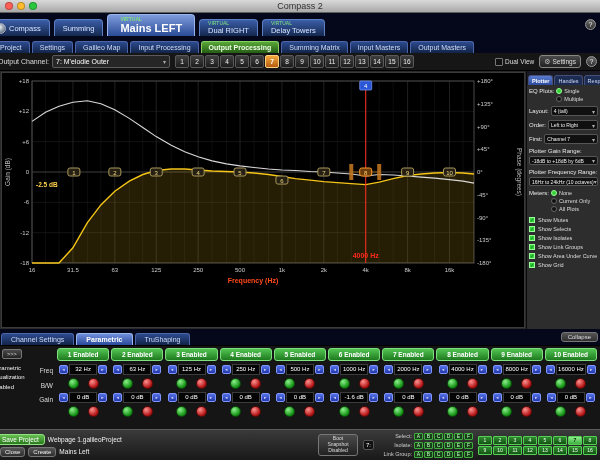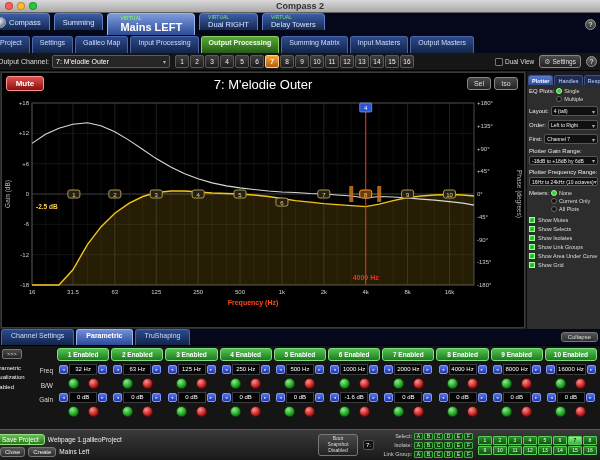--- a/index.html
+++ b/index.html
@@ -1,28 +1,28 @@
 <!DOCTYPE html>
 <html><head>
 <meta charset="utf-8">
 <style>
   * { margin:0; padding:0; box-sizing:border-box; font-family:"Liberation Sans", sans-serif; }
   html,body { width:600px; height:460px; overflow:hidden; }
   body { background:#262626; color:#ddd; font-size:8px; }
 
   
-  .titlebar { height:13px; background:linear-gradient(#d9d9d9,#a9a9a9); border-bottom:1px solid #5f5f5f; display:flex; align-items:center; position:relative;font-weight:bold; }
+  .titlebar { height:13px; background:linear-gradient(#d9d9d9,#a9a9a9); border-bottom:1px solid #5f5f5f; display:flex; align-items:center; position:relative; }
   .lights { display:flex; gap:4px; margin-left:5px; z-index:2; }
   .light { width:8px; height:8px; border-radius:50%; border:1px solid rgba(0,0,0,.25); }
   .light.red{ background:#ff5f57; } .light.yellow{ background:#febc2e; } .light.green{ background:#28c840; }
   .wtitle { position:absolute; left:0; right:0; text-align:center; color:#333; font-size:9px; }
 
   
   .top-tabs { height:23px; background:#04081a; display:flex; align-items:flex-end; position:relative; }
-  .ttab-list { display:flex; height:100%; }
+  .ttab-list { display:flex; align-items:flex-end; height:100%; }
   .ttab { height:17px; margin:0 2px; padding:1px 8px; background:linear-gradient(#3b5ea8,#14284f); border:1px solid #5d7fc4; border-bottom:none; border-radius:4px 4px 0 0; color:#d7e4ff; font-size:7.5px; display:flex; flex-direction:column; align-items:center; justify-content:center; white-space:nowrap; }
   .ttab.has-icon { flex-direction:row; gap:3px; }
   .ttab.clip-left { margin-left:-14px; }
   .ttab.active { height:22px; background:linear-gradient(#7e9bdc,#2a4b96); border-color:#9ab4ec; font-size:11px; font-weight:bold; color:#fff; padding:1px 12px; }
   .virtual { font-size:5px; color:#7fe07f; align-self:flex-start; line-height:1; }
   .compass-ico { width:11px; height:11px; border-radius:50%; background:radial-gradient(circle at 40% 35%, #f2f2f2, #8090a0 60%, #3c4454); border:1px solid #aab; }
   .help-circle { width:11px; height:11px; border-radius:50%; background:linear-gradient(#666,#333); border:1px solid #999; color:#eee; font-size:7px; display:flex; align-items:center; justify-content:center; position:absolute; right:4px; top:6px; }
   .help-circle.inline { position:static; }
 
   
@@ -199,28 +199,20 @@
     <div class="settings-btn">
       <span class="gear">⚙</span>
       <span>Settings</span>
     </div>
     <div class="help-circle inline">?</div>
   </div>
 </div>
 
 <div class="main">
   <div class="plot-panel">
-    <div class="plot-header">
-      <div class="mute-btn">Mute</div>
-      <div class="plot-title">7: M'elodie Outer</div>
-      <div class="seliso">
-        <div class="si-btn">Sel</div>
-        <div class="si-btn">Iso</div>
-      </div>
-    </div>
     <svg id="plot-svg" width="522" height="232">
         <rect x="30" y="8" width="442" height="182" fill="#000"></rect>
         <line x1="43.486459379097454" y1="8" x2="43.486459379097454" y2="190" stroke="#1b1b1b" stroke-width="0.5"></line>
         <line x1="56.97291875819491" y1="8" x2="56.97291875819491" y2="190" stroke="#1b1b1b" stroke-width="0.5"></line>
         <line x1="85.37922858215865" y1="8" x2="85.37922858215865" y2="190" stroke="#1b1b1b" stroke-width="0.5"></line>
         <line x1="98.8656879612561" y1="8" x2="98.8656879612561" y2="190" stroke="#1b1b1b" stroke-width="0.5"></line>
         <line x1="127.27199778521982" y1="8" x2="127.27199778521982" y2="190" stroke="#1b1b1b" stroke-width="0.5"></line>
         <line x1="140.7584571643173" y1="8" x2="140.7584571643173" y2="190" stroke="#1b1b1b" stroke-width="0.5"></line>
         <line x1="169.16476698828106" y1="8" x2="169.16476698828106" y2="190" stroke="#1b1b1b" stroke-width="0.5"></line>
         <line x1="182.65122636737848" y1="8" x2="182.65122636737848" y2="190" stroke="#1b1b1b" stroke-width="0.5"></line>

